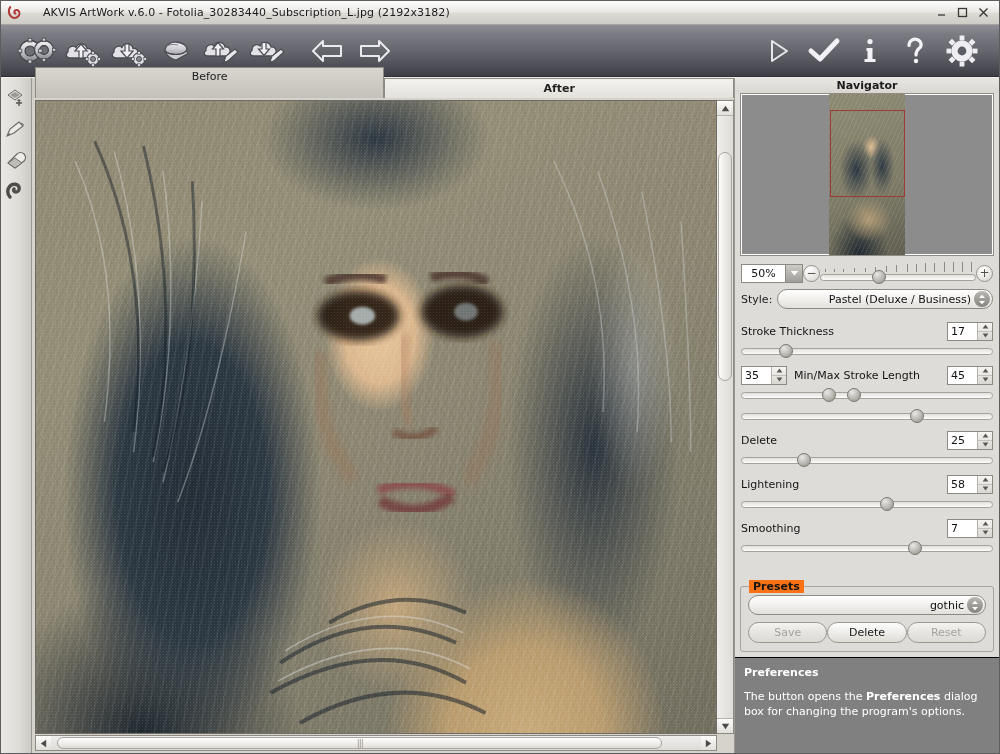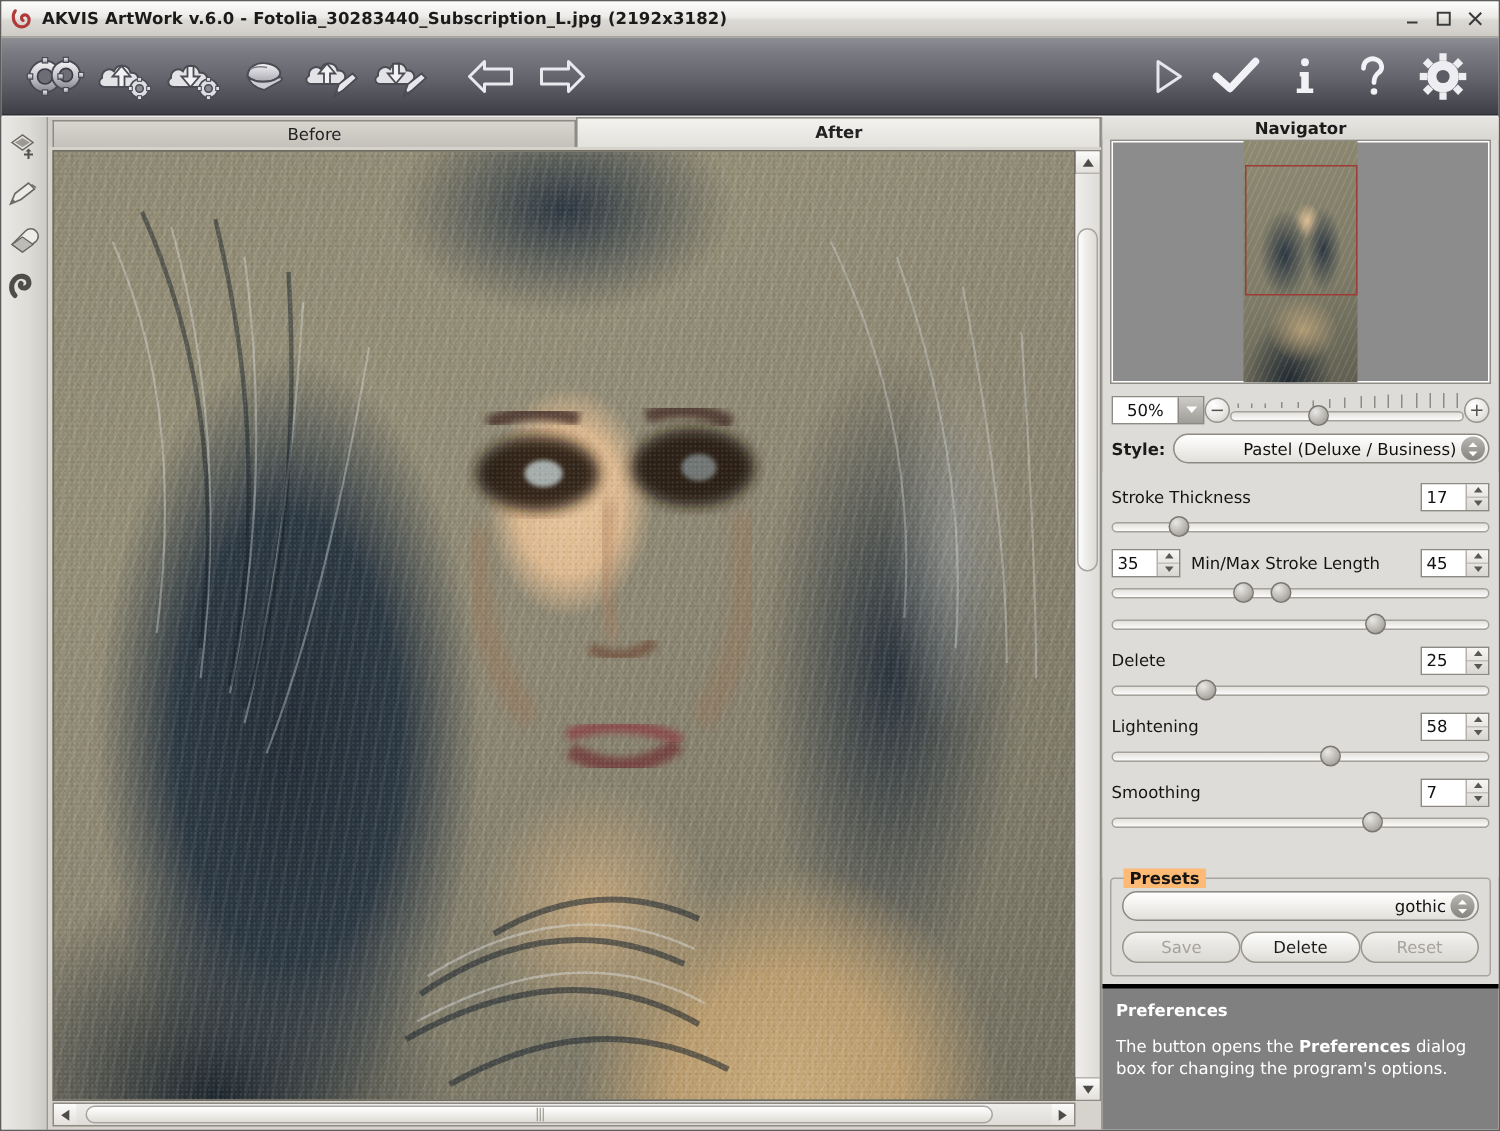--- a/index.html
+++ b/index.html
@@ -25,22 +25,22 @@
     display: flex; align-items: center;
     padding: 0 2px 0 6px;
     position: relative;
   }
   .app-logo {
     width: 15px; height: 15px; margin-right: 6px;
     flex: 0 0 auto; position: relative;
   }
   .app-logo svg { display: block; }
   .title-text {
-    font-size: 11px; font-weight: bold; color: #1b1b1b;
-    white-space: nowrap; letter-spacing: 0.1px;
+    font-size: 11px; font-weight: normal; color: #1b1b1b;
+    white-space: nowrap; letter-spacing: 0.1px; margin-left: 15px;
   }
   .wincontrols { margin-left: auto; display: flex; align-items: center; gap: 2px; padding-right: 4px; }
   .winbtn {
     width: 19px; height: 17px;
     display: flex; align-items: center; justify-content: center;
     color: #3a3a3a; font-size: 12px; line-height: 1;
     background: transparent; border: none; cursor: default;
   }
   .winbtn svg { display:block; }
 
@@ -91,21 +91,21 @@
     min-width: 0;
   }
   .tabs-row {
     height: 20px;
     display: flex;
     background: #cfccc6;
     padding-left: 3px;
     align-items: flex-end;
   }
   .tab {
-    height: 18px; line-height: 17px;
+    height: 31px; line-height: 17px;
     text-align: center;
     font-size: 11px; color: #222;
     border: 1px solid #8e8b85;
     border-bottom: none;
     background: linear-gradient(#d8d5cf, #c4c1ba);
     cursor: default;
   }
   .tab.active {
     background: linear-gradient(#f3f2ef, #e3e1dc);
     font-weight: bold;
@@ -327,21 +327,21 @@
     top: 8px;
     background: radial-gradient(circle at 34% 28%, #e9e8e6, #b4b1ab 62%, #8e8b86);
     border: 1px solid #7b7873;
     cursor: pointer;
   }
 
   .style-row {
     display: flex; align-items: center; gap: 5px;
     padding: 0 6px 6px 6px;
   }
-  .style-label { font-size: 11px; color: #1b1b1b; font-weight: bold; }
+  .style-label { font-size: 11px; color: #1b1b1b; }
   .pill {
     flex: 1 1 auto; height: 20px;
     border: 1px solid #8d8a84; border-radius: 10px;
     background: linear-gradient(#ffffff,#f1f0ed 50%,#e2e0db);
     display: flex; align-items: center;
     padding: 0 2px 0 9px; min-width: 0;
     cursor: default;
   }
   .pill span {
     font-size: 11px; color: #111; white-space: nowrap;
@@ -395,41 +395,41 @@
     margin: 0 5px 5px 5px;
     border: 1px solid #a8a5a0;
     border-radius: 3px;
     background: #dedcd8;
     padding: 8px 7px 8px 7px;
     position: relative;
     flex: 0 0 auto;
   }
   .presets-legend {
     position: absolute; top: -7px; left: 8px;
-    background: #fdba74; padding: 0 4px;
+    background: #f97316; padding: 0 4px;
     font-size: 11px; font-weight: bold; color: #141414;
   }
   .preset-combo { margin-bottom: 7px; }
   .preset-btns { display: flex; gap: 0; align-items: center; }
   .btn {
     flex: 1 1 0; height: 21px;
     border: 1px solid #9a978f; border-radius: 11px;
     background: linear-gradient(#fdfdfc,#efeeeb 48%,#dedcd6);
     font-size: 11px; color: #1b1b1b;
     display: flex; align-items: center; justify-content: center;
     cursor: default;
   }
   .btn.disabled { color: #a6a39d; background: linear-gradient(#f4f3f1,#e7e5e1 48%,#dcdad5); }
 
   .hint {
     background: #808080;
     color: #ffffff;
     padding: 8px 9px 10px 9px;
     flex: 1 1 auto;
-    border-top: 3px solid #000000;
+    border-top: 1px solid #000000;
   }
   .hint-title { font-weight: bold; font-size: 11px; margin-bottom: 10px; }
   .hint-body { font-size: 11px; line-height: 15px; }
   .hint-body b { font-weight: bold; }
 </style>
 </head>
 <body>
 
 <div id="app">
 

